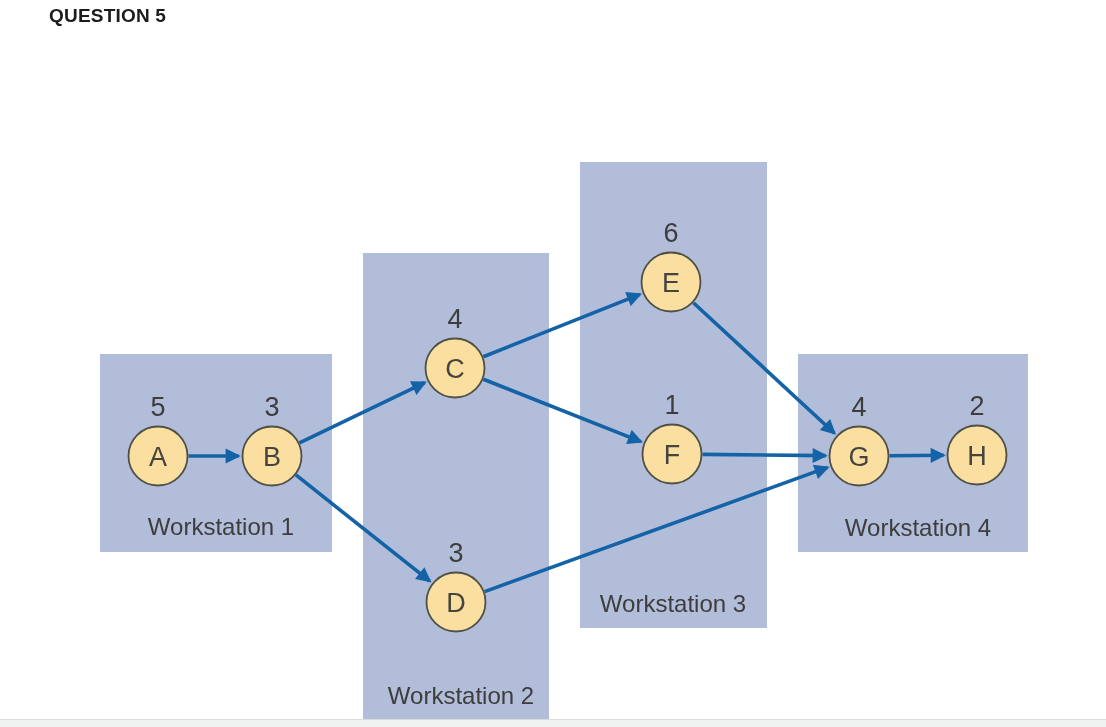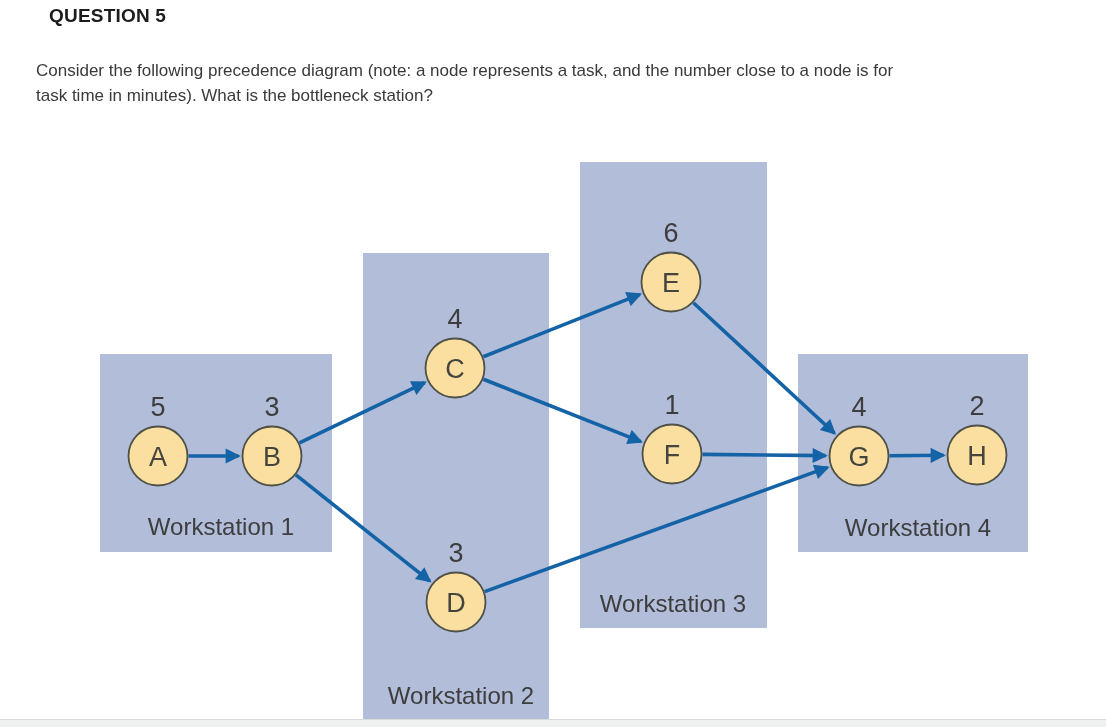--- a/index.html
+++ b/index.html
@@ -62,24 +62,20 @@
     border-top: 1px solid #d9dbda;
   }
 </style>
 </head>
 <body>
 
 <div class="page">
 
   <h1 class="q-heading">QUESTION 5</h1>
 
-  <div class="q-text">
-    <div>Consider the following precedence diagram (note: a node represents a task, and the number close to a node is for</div>
-    <div>task time in minutes). What is the bottleneck station?</div>
-  </div>
 
   <div class="diagram-wrap">
     <svg id="diagram-svg" width="1106" height="727" viewBox="0 0 1106 727">
       <defs>
         <marker id="arrowhead" viewBox="0 0 10 10" refX="8.5" refY="5" markerWidth="4.8" markerHeight="4.2" orient="auto" markerUnits="strokeWidth">
           <path d="M 0 0 L 10 5 L 0 10 Z" fill="#1463a6"></path>
         </marker>
       </defs>
       <g id="layer-boxes">
           <rect x="100" y="354" width="232" height="198" fill="#b1bdd9" class="ws-box"></rect>

